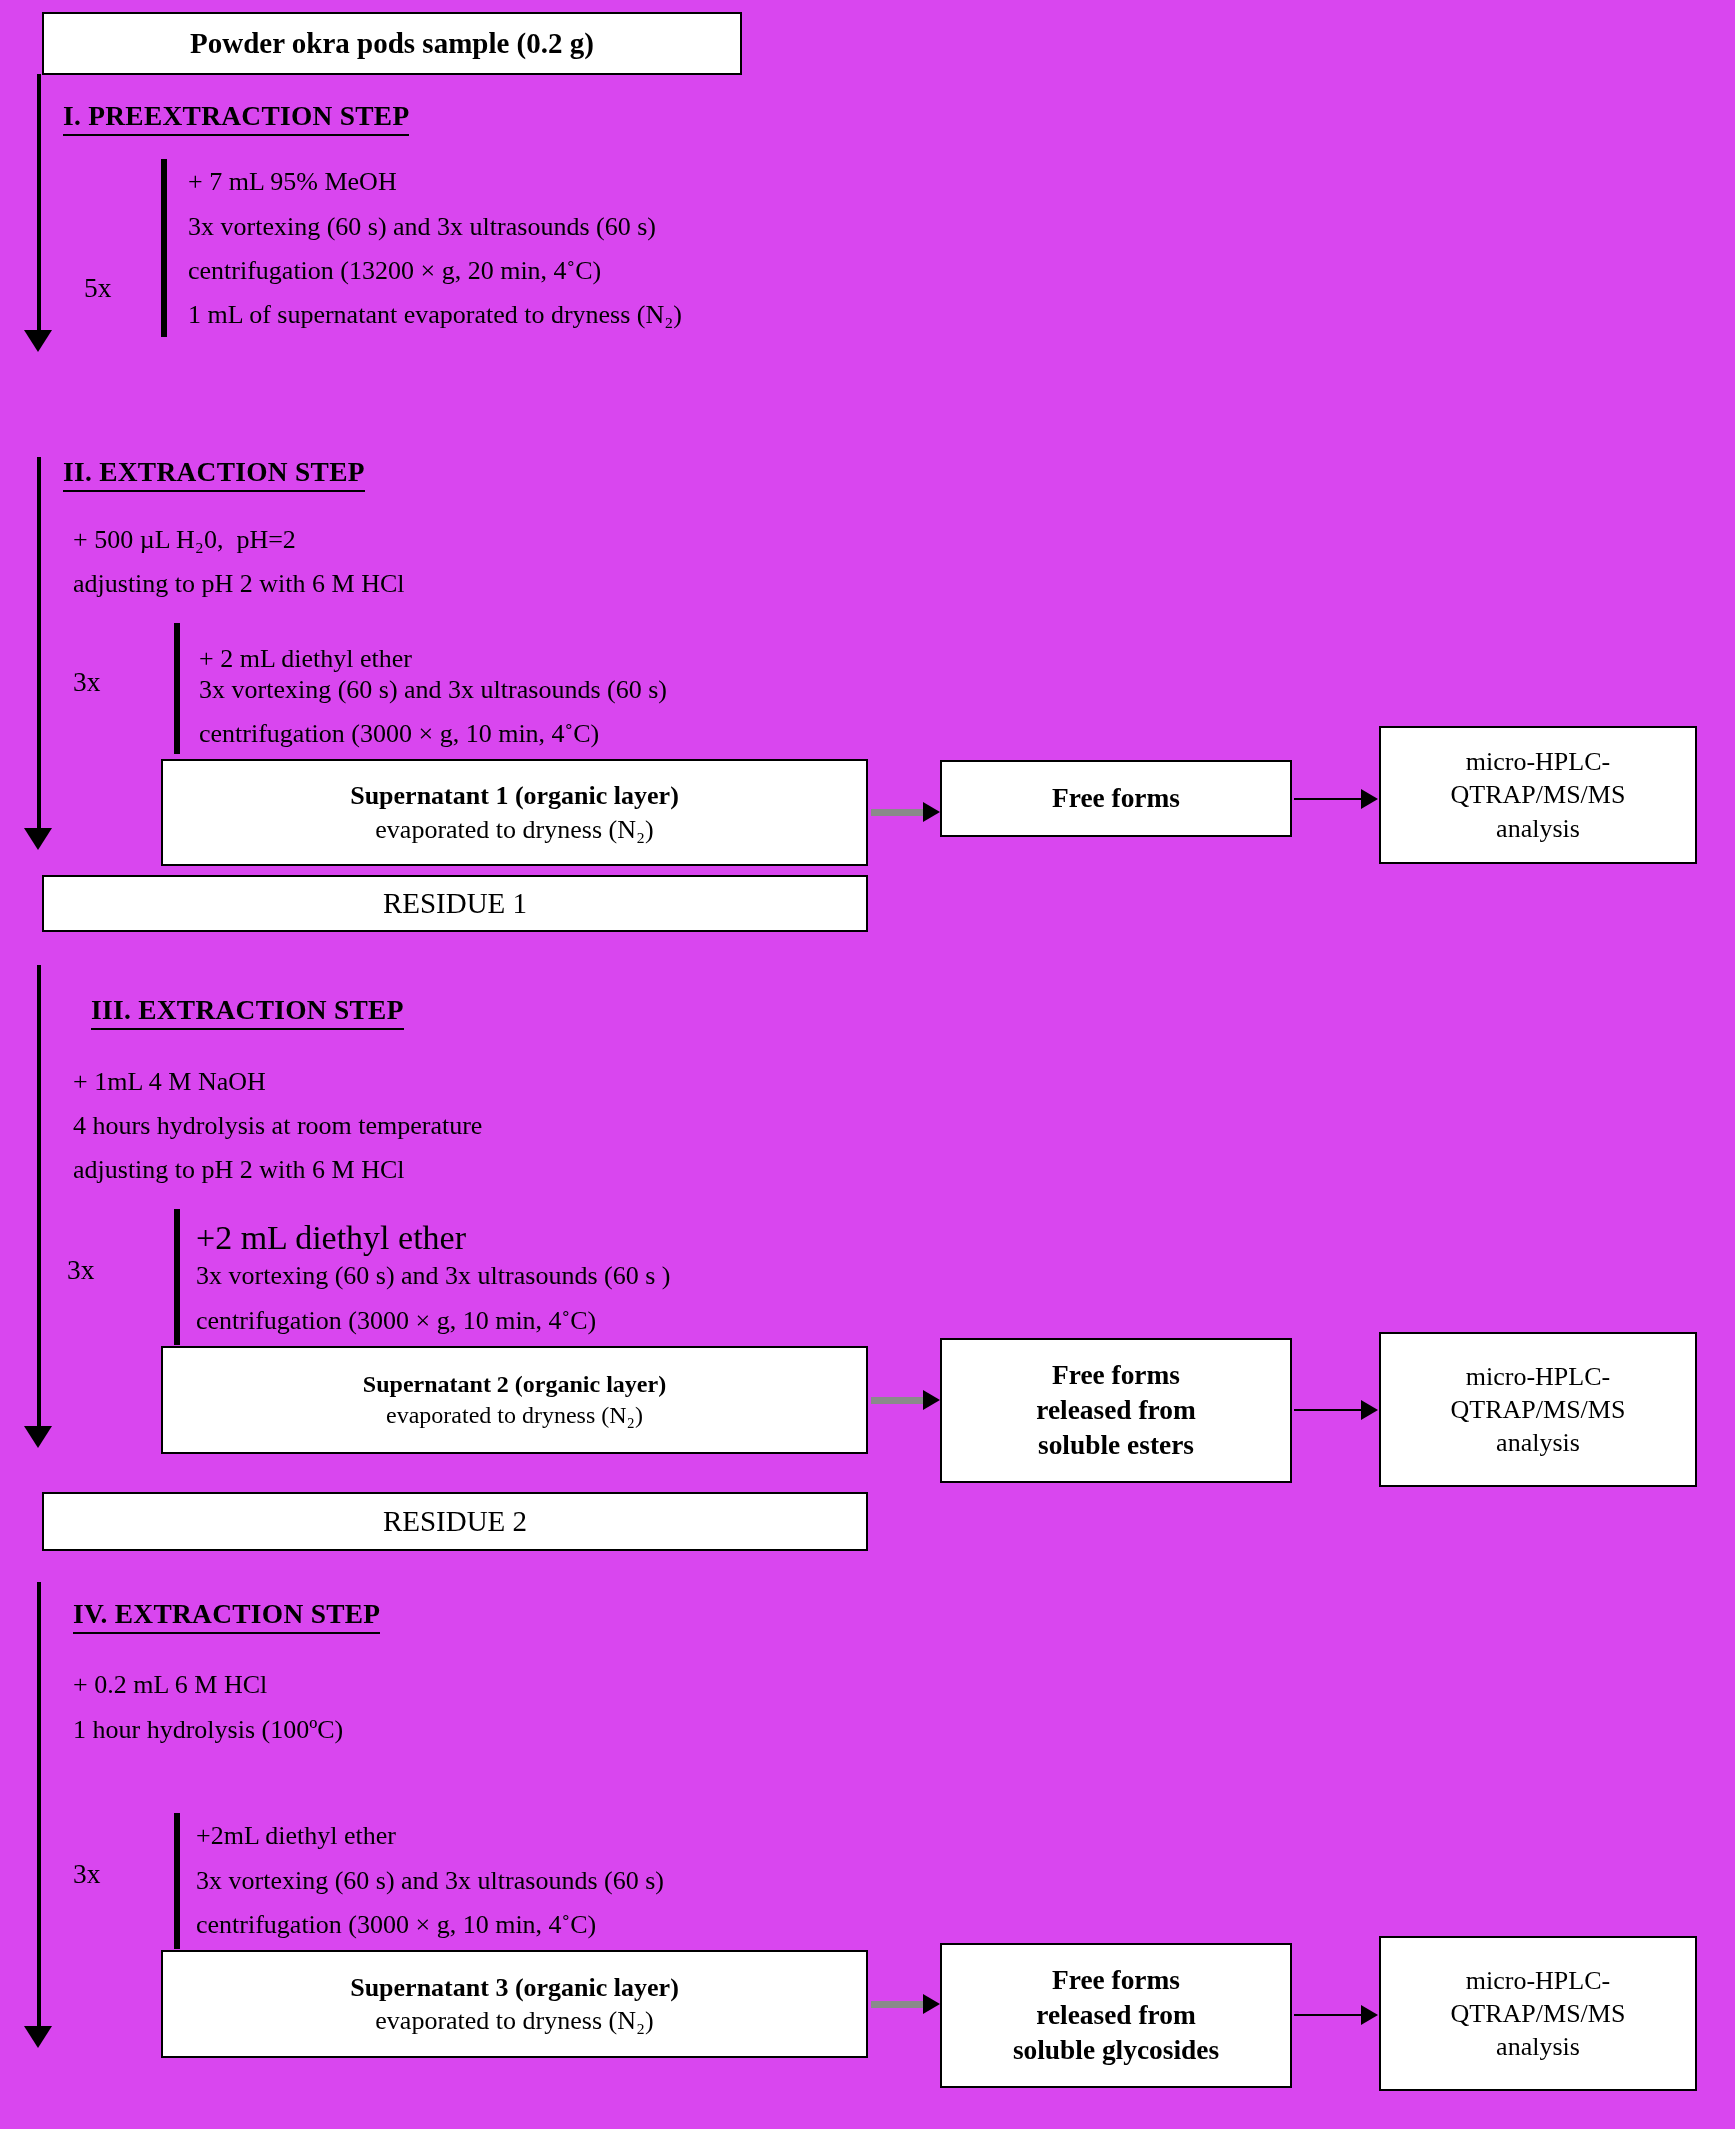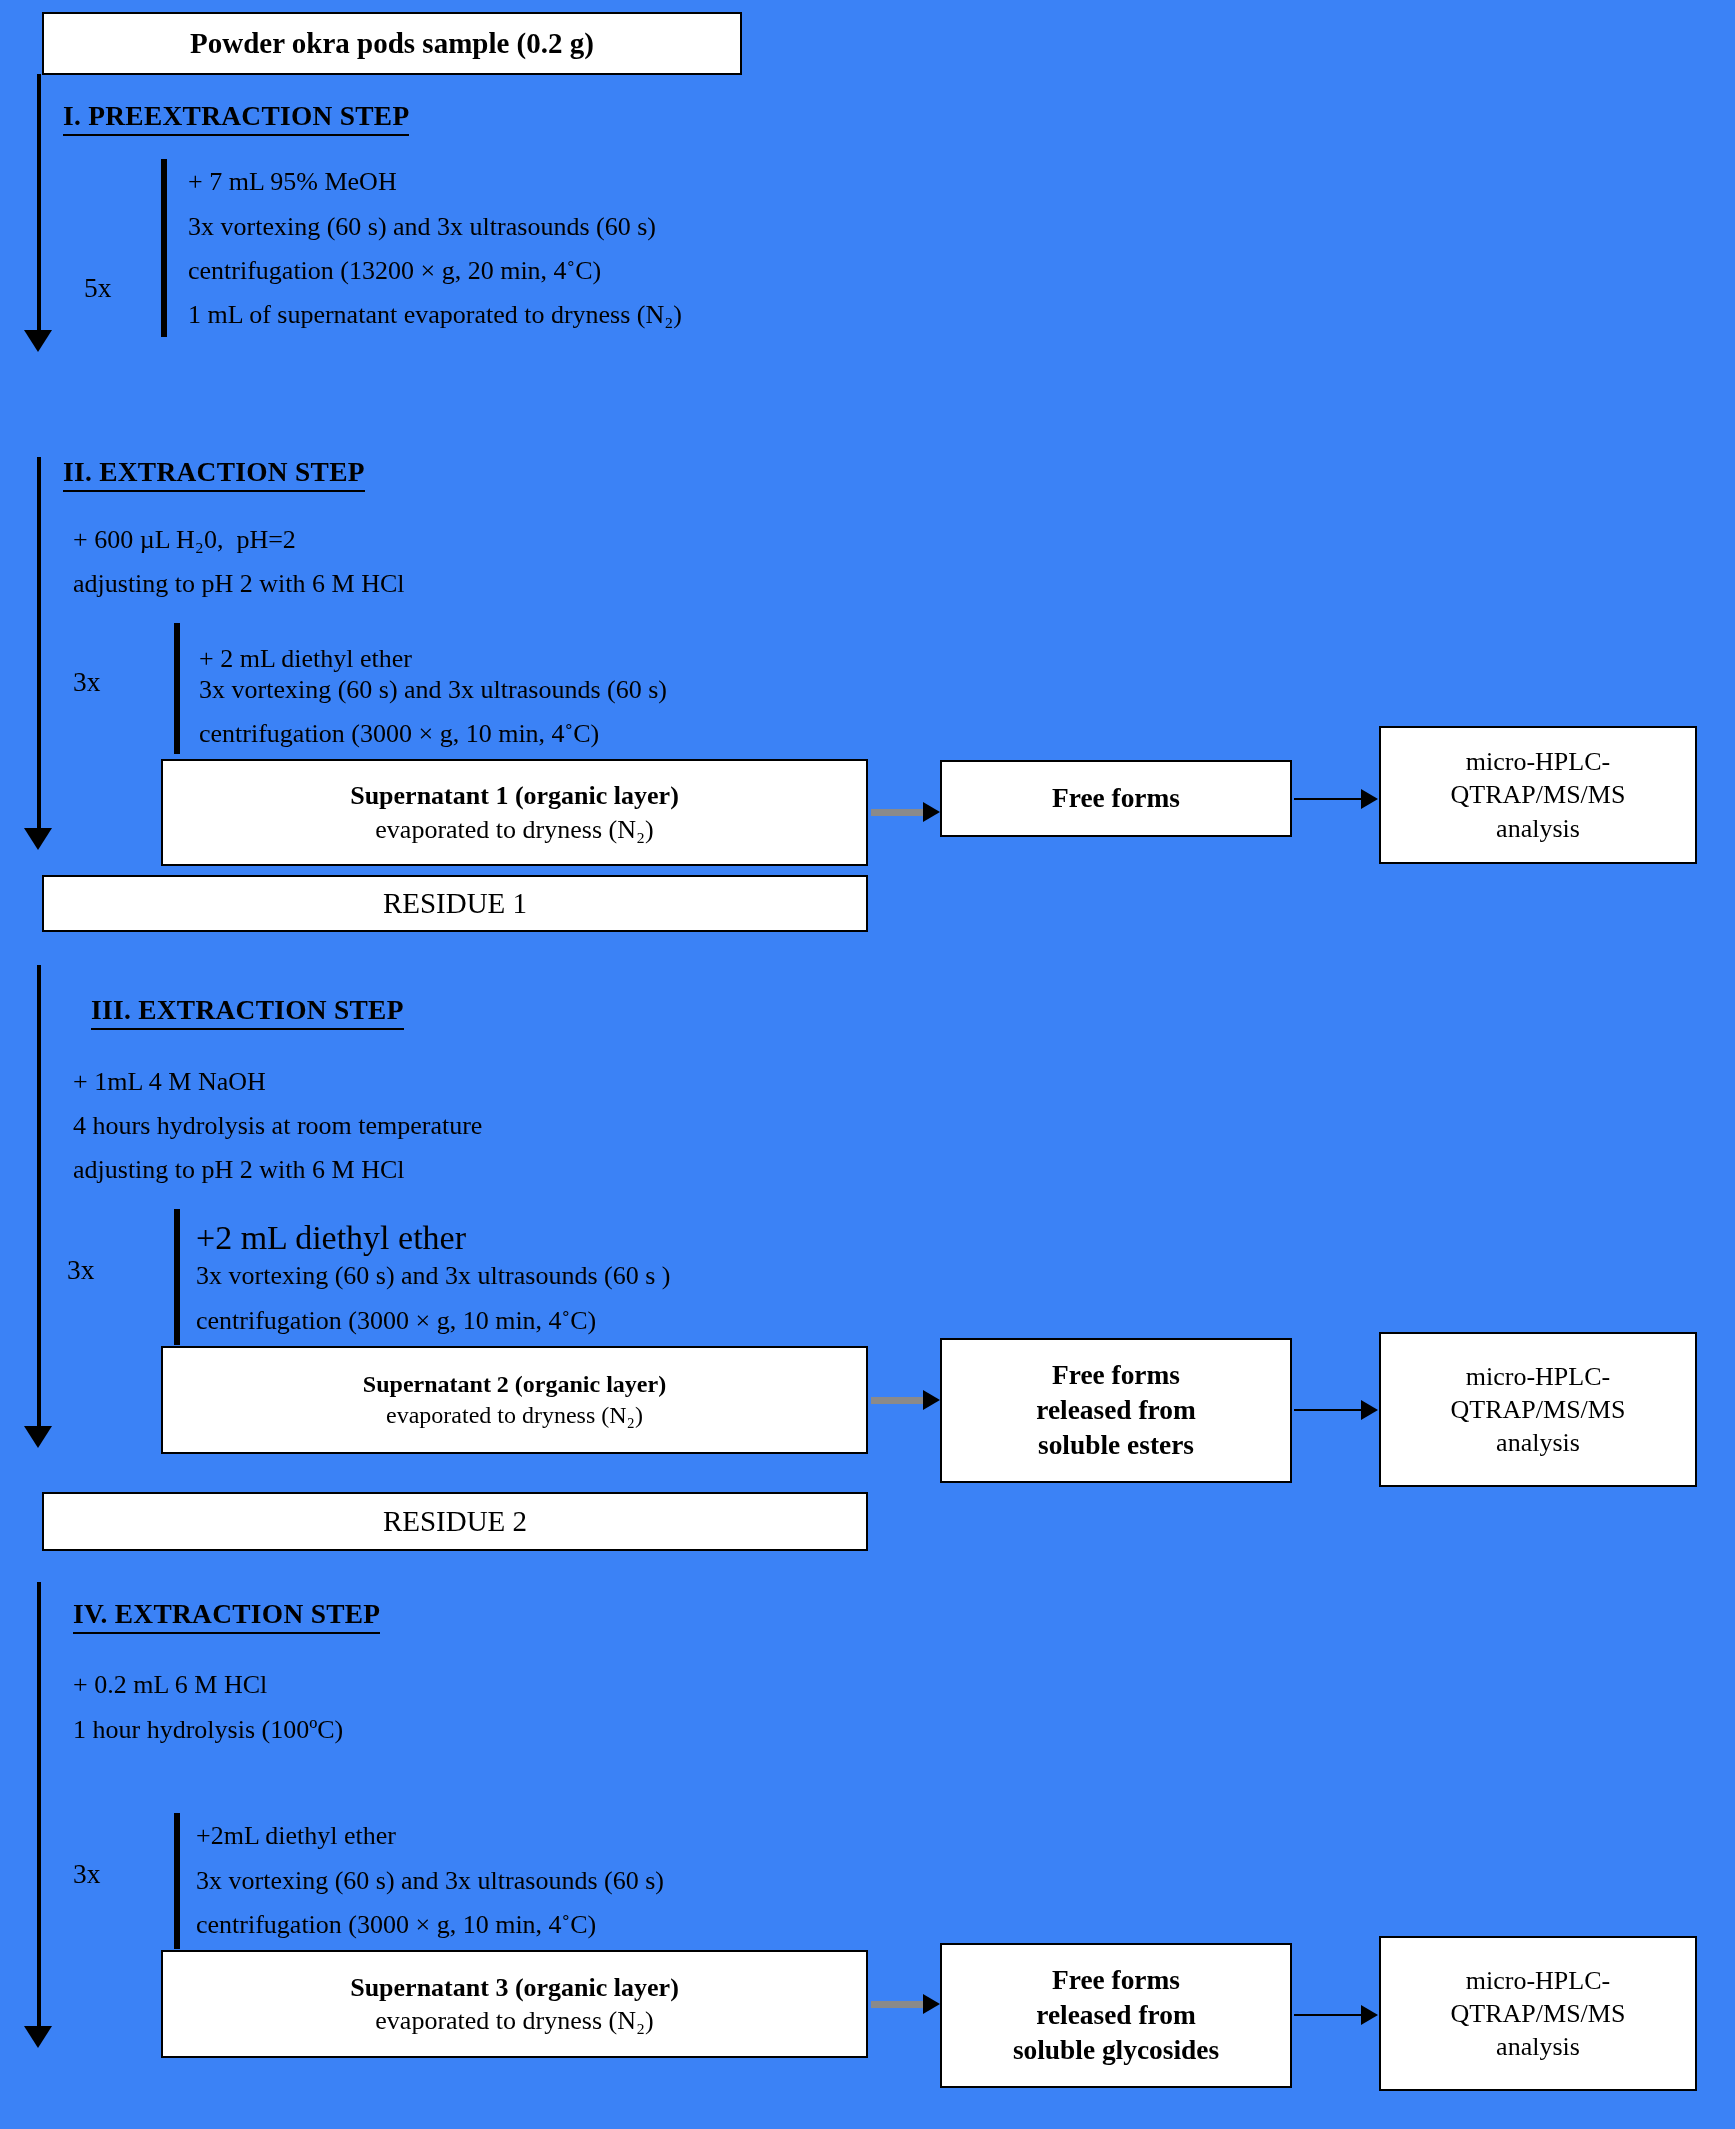--- a/index.html
+++ b/index.html
@@ -5,21 +5,21 @@
   html,body{margin:0;padding:0;background:#ffffff;}
   body{
     font-family:"Liberation Serif","DejaVu Serif",serif;
     color:#000;
     -webkit-font-smoothing:antialiased;
   }
   #page{
     position:relative;
     width:1736px;
     height:2129px;
-    background:#3b82f6;
+    background:#d946ef;
     overflow:hidden;
   }
   
   .box{
     position:absolute;
     box-sizing:border-box;
     border:2px solid #000;
     background:#fff;
     display:flex;
     flex-direction:column;
@@ -105,21 +105,21 @@
   <div class="txt" style="left:188px;top:208px;font-size:26px;">3x vortexing (60 s) and 3x ultrasounds (60 s)</div>
   <div class="txt" style="left:188px;top:252px;font-size:26px;">centrifugation (13200 × g, 20 min, 4˚C)</div>
   <div class="txt" style="left:188px;top:296px;font-size:26px;">1 mL of supernatant evaporated to dryness (N₂)</div>
 
 
   <div class="vline" style="left:37px;top:457px;height:379px;"></div>
   <div class="varrowhead" style="left:24px;top:828px;"></div>
 
   <div class="step-head" style="left:63px;top:457px;font-size:27.4px;">II. EXTRACTION STEP</div>
 
-  <div class="txt" style="left:73px;top:521px;font-size:26px;">+ 600 µL H₂0,  pH=2</div>
+  <div class="txt" style="left:73px;top:521px;font-size:26px;">+ 500 µL H₂0,  pH=2</div>
   <div class="txt" style="left:73px;top:565px;font-size:26px;">adjusting to pH 2 with 6 M HCl</div>
 
   <div class="brace" style="left:174px;top:623px;height:131px;"></div>
   <div class="rep" style="left:73px;top:667px;font-size:27.4px;">3x</div>
 
   <div class="txt" style="left:199px;top:640px;font-size:26px;">+ 2 mL diethyl ether</div>
   <div class="txt" style="left:199px;top:671px;font-size:26px;">3x vortexing (60 s) and 3x ultrasounds (60 s)</div>
   <div class="txt" style="left:199px;top:715px;font-size:26px;">centrifugation (3000 × g, 10 min, 4˚C)</div>
 
   <div class="box" style="left:161px;top:759px;width:707px;height:107px;font-size:26px;">

